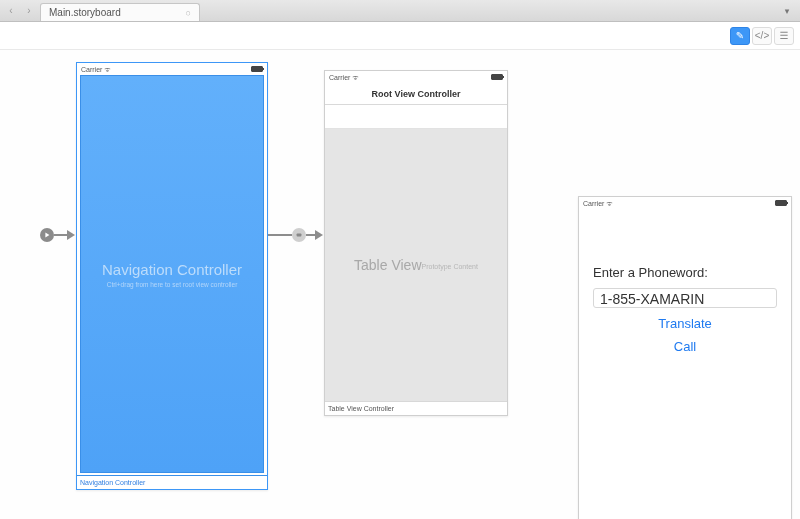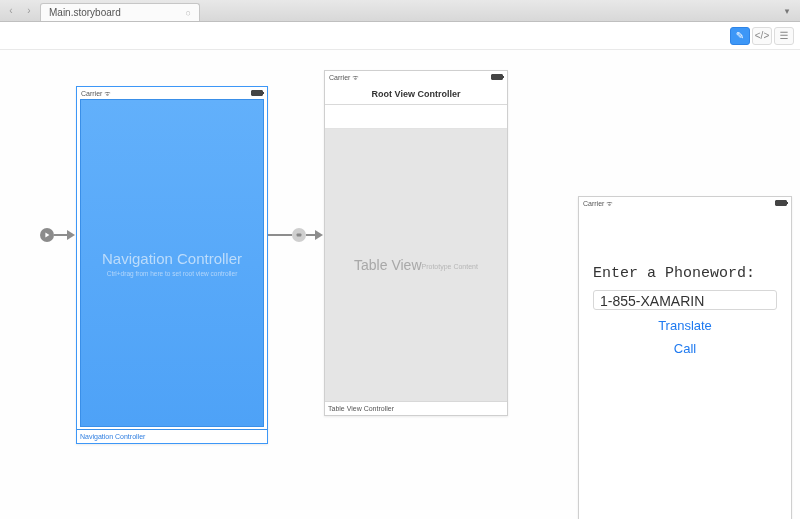--- a/index.html
+++ b/index.html
@@ -73,23 +73,22 @@
   }
   .scene .statusbar .right { display:flex; gap:3px; align-items:center; }
   .scene .caption {
     position:absolute; left:0; right:0; bottom:0; height:14px;
     border-top:1px solid #d8d8d8; background:#fff;
     font-size:7px; color:#555; padding:0 3px; line-height:14px;
   }
 
   
   #scene-nav {
-    left:76px; top:12px; width:192px; height:358px;
+    left:76px; top:12px; width:192px; height:428px;
     border-color:#3d97f7;
-    margin-top:24px;
   }
   #scene-nav .sel-body {
     position:absolute; left:3px; right:3px; top:12px; bottom:16px;
     background:linear-gradient(#62b0fb,#4ea2f7);
     border:1px solid #3a8fe8;
     display:flex; flex-direction:column; align-items:center; justify-content:center;
     text-align:center;
   }
   #scene-nav .big {
     font-size:15px; font-weight:500; color:#bcdcfb;
@@ -113,21 +112,21 @@
   }
   #scene-table .tv .t1 { font-size:14px; font-weight:500; color:#a8a8a8; }
   #scene-table .tv .t2 { font-size:7px; color:#b6b6b6; margin-top:2px; }
 
   
   #scene-view { left:578px; top:146px; width:214px; height:370px; }
   #scene-view .content {
     position:absolute; left:0; right:0; top:12px; bottom:14px;
     padding:56px 14px 0 14px;
   }
-  #scene-view .lbl { font-size:15px; color:#333; margin-bottom:8px;font-family:Liberation Mono, monospace; }
+  #scene-view .lbl { font-size:13px; color:#333; margin-bottom:8px; }
   #scene-view .field {
     border:1px solid #d7d7d7; border-radius:3px; height:20px;
     font-size:14px; color:#333; padding:0 6px; line-height:20px; background:#fff;
   }
   #scene-view .btn {
     text-align:center; font-size:13px; color:#1f7af0; margin-top:8px; cursor:default;
   }
 
   
   .arrow-path {

